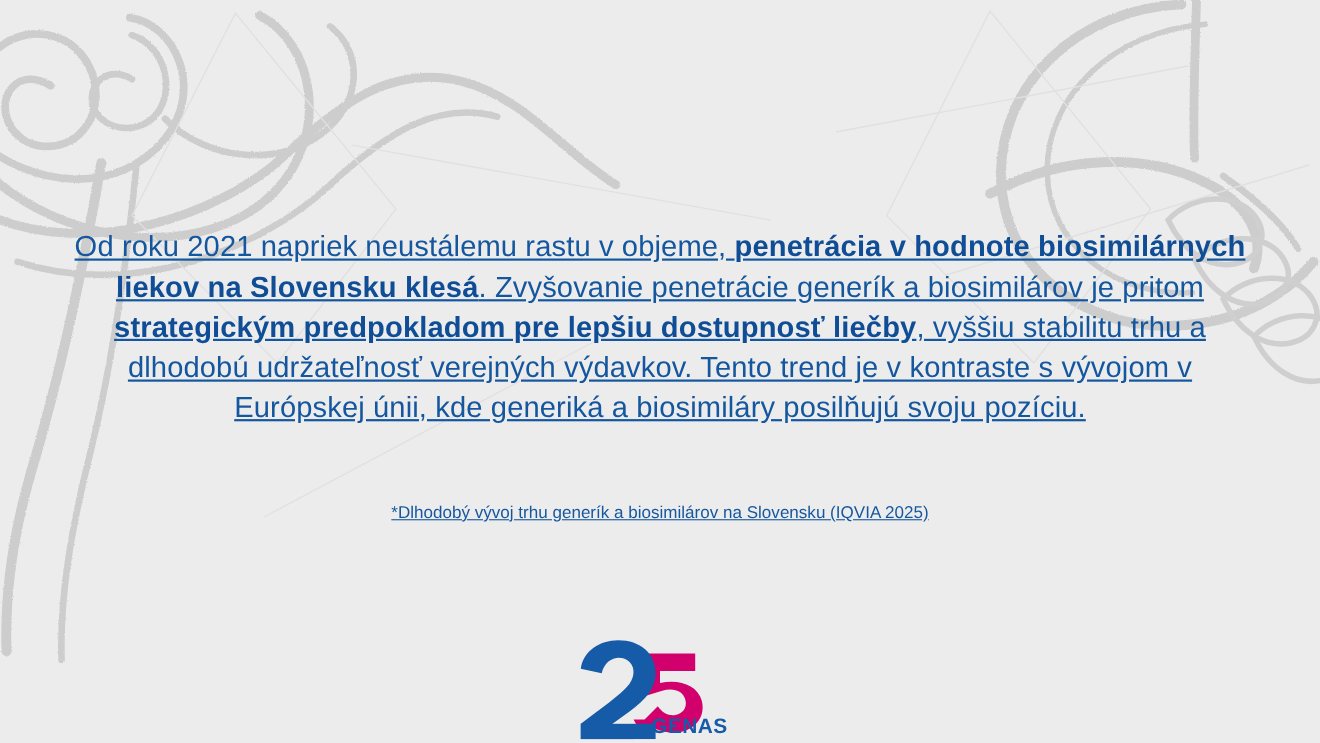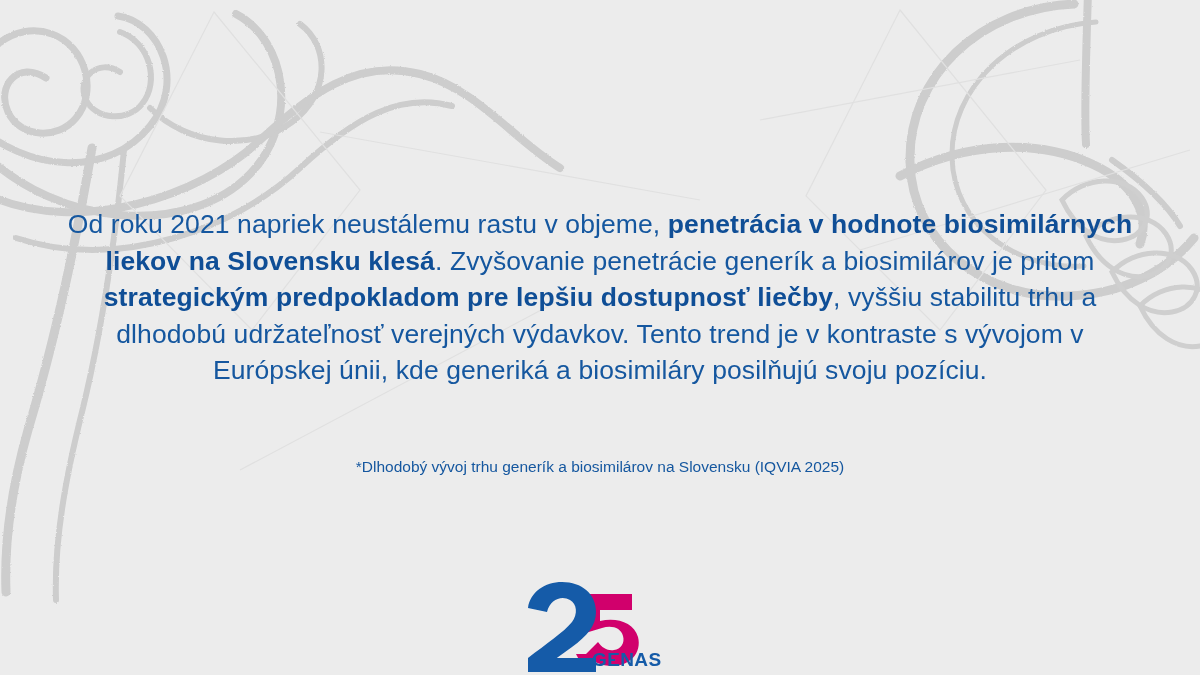--- a/index.html
+++ b/index.html
@@ -50,34 +50,36 @@
 
   #headline {
     width: 1080px;
     margin-top: 206px;
     text-align: center;
     color: #15579f;
     font-size: 26.5px;
     line-height: 36.5px;
     letter-spacing: 0.1px;
     font-weight: 400;
+    text-decoration: underline;
   }
   #headline b {
     font-weight: 700;
     color: #0f4e96;
   }
 
   #footnote {
     width: 1000px;
     margin-top: 42px;
     text-align: center;
     color: #15579f;
     font-size: 15.5px;
     line-height: 20px;
     font-weight: 400;
+    text-decoration: underline;
   }
 
   
   #logo {
     position: absolute;
     left: 50%;
     transform: translateX(-50%);
     top: 580px;
     width: 160px;
     height: 92px;

